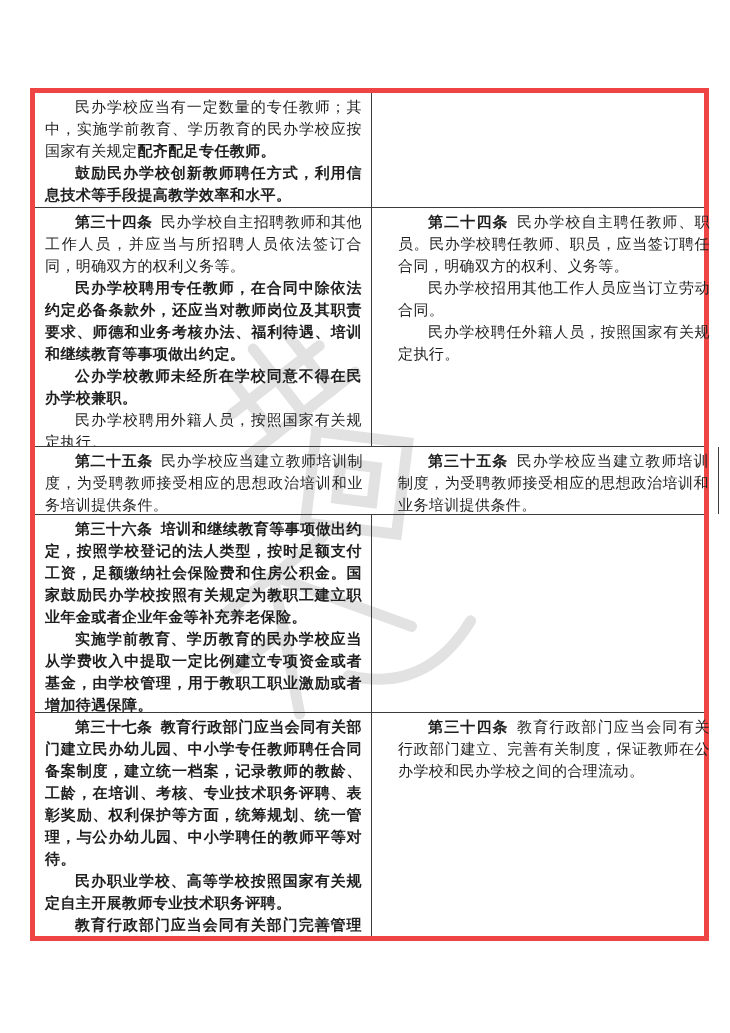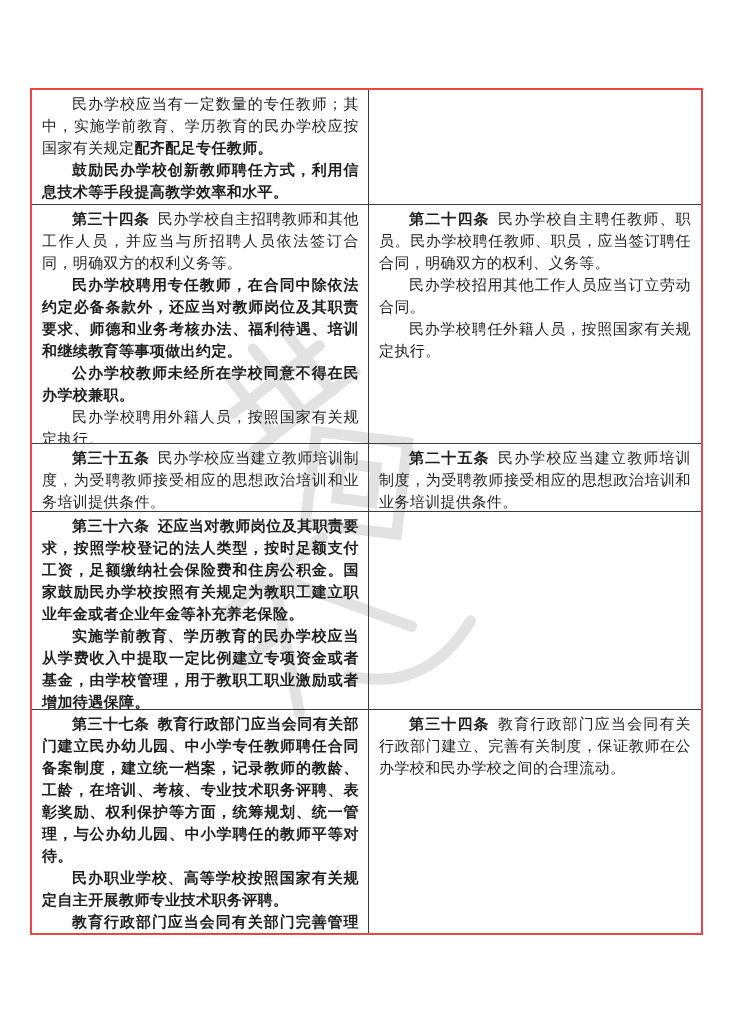--- a/index.html
+++ b/index.html
@@ -14,25 +14,25 @@
   .watermark {
     position: absolute;
     left: 135px; top: 320px;
     z-index: 0;
     pointer-events: none;
   }
   .cmp-table {
     position: absolute;
     left: 30px; top: 88px;
     width: 669px;
-    border: 2px solid #ef4444;
+    border: 5px solid #ef4444;
     z-index: 1;
   }
   .row { display: grid; grid-template-columns: 337px 331px; }
-  .row + .row { border-top: 1px solid #3c3c3c; }
+  .row + .row { border-top: 1px solid #3c3c3c; gap: 16px; }
   .r1 { height: 114px; }
   .r2 { height: 238px; }
   .r3 { height: 67px; }
   .r4 { height: 197px; }
   .r5 { height: 223px; }
   .cell {
     overflow: hidden;
     padding: 3px 9px 0 10px;
     box-sizing: border-box;
   }
@@ -85,31 +85,31 @@
       <p><span>民办学校聘用外籍人员，按照国家有关规定执行。</span></p>
     </div>
     <div class="cell right">
       <p><span class="art">第二十四条</span><span>民办学校自主聘任教师、职员。民办学校聘任教师、职员，应当签订聘任合同，明确双方的权利、义务等。</span></p>
       <p><span>民办学校招用其他工作人员应当订立劳动合同。</span></p>
       <p><span>民办学校聘任外籍人员，按照国家有关规定执行。</span></p>
     </div>
   </div>
 
   <div class="row r3">
+    <div class="cell right">
+      <p><span class="art">第二十五条</span><span>民办学校应当建立教师培训制度，为受聘教师接受相应的思想政治培训和业务培训提供条件。</span></p>
+    </div>
     <div class="cell left">
       <p><span class="art">第三十五条</span><span>民办学校应当建立教师培训制度，为受聘教师接受相应的思想政治培训和业务培训提供条件。</span></p>
-    </div>
-    <div class="cell right">
-      <p><span class="art">第二十五条</span><span>民办学校应当建立教师培训制度，为受聘教师接受相应的思想政治培训和业务培训提供条件。</span></p>
     </div>
   </div>
 
   <div class="row r4">
     <div class="cell left">
-      <p><span class="art">第三十六条</span><span class="b">还应当对教师岗位及其职责要求，按照学校登记的法人类型，按时足额支付工资，足额缴纳社会保险费和住房公积金。国家鼓励民办学校按照有关规定为教职工建立职业年金或者企业年金等补充养老保险。</span></p>
+      <p><span class="art">第三十六条</span><span class="b">培训和继续教育等事项做出约定，按照学校登记的法人类型，按时足额支付工资，足额缴纳社会保险费和住房公积金。国家鼓励民办学校按照有关规定为教职工建立职业年金或者企业年金等补充养老保险。</span></p>
       <p><span class="b">实施学前教育、学历教育的民办学校应当从学费收入中提取一定比例建立专项资金或者基金，由学校管理，用于教职工职业激励或者增加待遇保障。</span></p>
     </div>
   </div>
 
   <div class="row r5">
     <div class="cell left">
       <p><span class="art">第三十七条</span><span class="b">教育行政部门应当会同有关部门建立民办幼儿园、中小学专任教师聘任合同备案制度，建立统一档案，记录教师的教龄、工龄，在培训、考核、专业技术职务评聘、表彰奖励、权利保护等方面，统筹规划、统一管理，与公办幼儿园、中小学聘任的教师平等对待。</span></p>
       <p><span class="b">民办职业学校、高等学校按照国家有关规定自主开展教师专业技术职务评聘。</span></p>
       <p><span class="b">教育行政部门应当会同有关部门完善管理制度，</span></p>
     </div>

